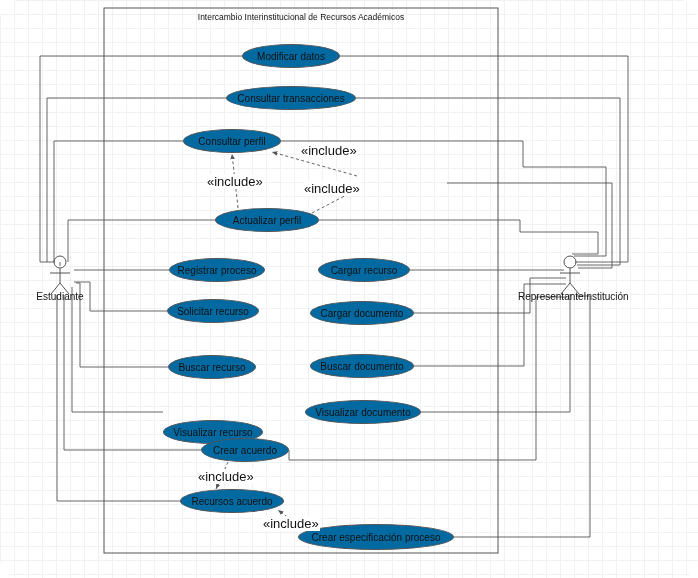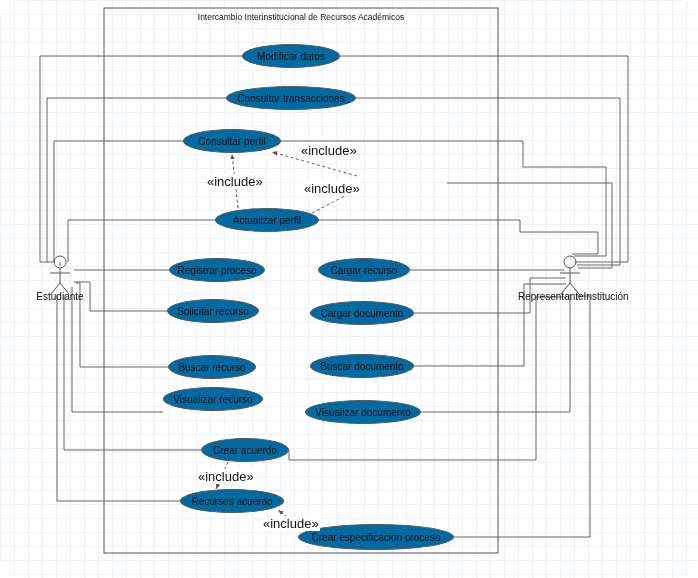--- a/index.html
+++ b/index.html
@@ -189,21 +189,21 @@
   <div class="uc" style="left:318px; top:258px; width:92px; height:24px;">Cargar recurso</div>
 
   <div class="uc" style="left:167px; top:299px; width:92px; height:24px;">Solicitar recurso</div>
 
   <div class="uc" style="left:310px; top:301px; width:104px; height:24px;">Cargar documento</div>
 
   <div class="uc" style="left:168px; top:355px; width:88px; height:24px;">Buscar recurso</div>
 
   <div class="uc" style="left:310px; top:354px; width:104px; height:24px;">Buscar documento</div>
 
-  <div class="uc" style="left:163px; top:387px; width:100px; height:24px;">Visualizar recurso</div>
+  <div class="uc" style="left:163px; top:420px; width:100px; height:24px;">Visualizar recurso</div>
 
   <div class="uc" style="left:305px; top:400px; width:116px; height:24px;">Visualizar documento</div>
 
   <div class="uc" style="left:201px; top:438px; width:88px; height:24px;">Crear acuerdo</div>
 
   <div class="uc" style="left:180px; top:489px; width:104px; height:24px;">Recursos acuerdo</div>
 
   <div class="uc" style="left:298px; top:524px; width:156px; height:26px;">Crear especificación proceso</div>
 
   <div class="inc-label" style="left:300px; top:143px;">«include»</div>

